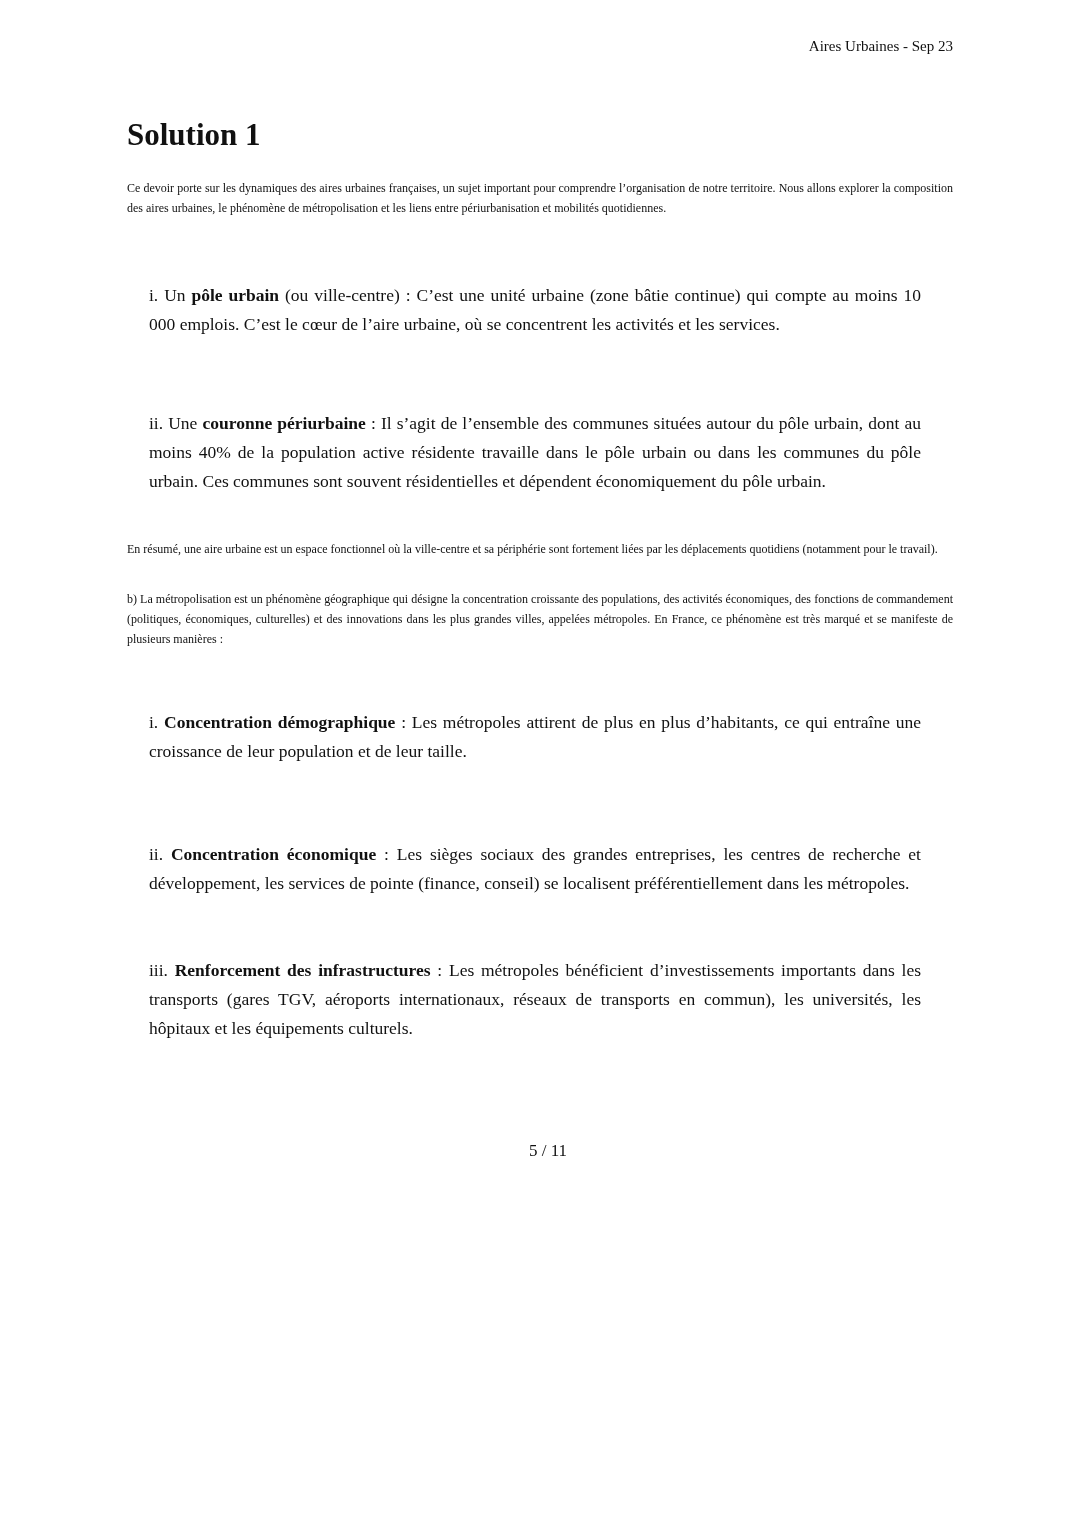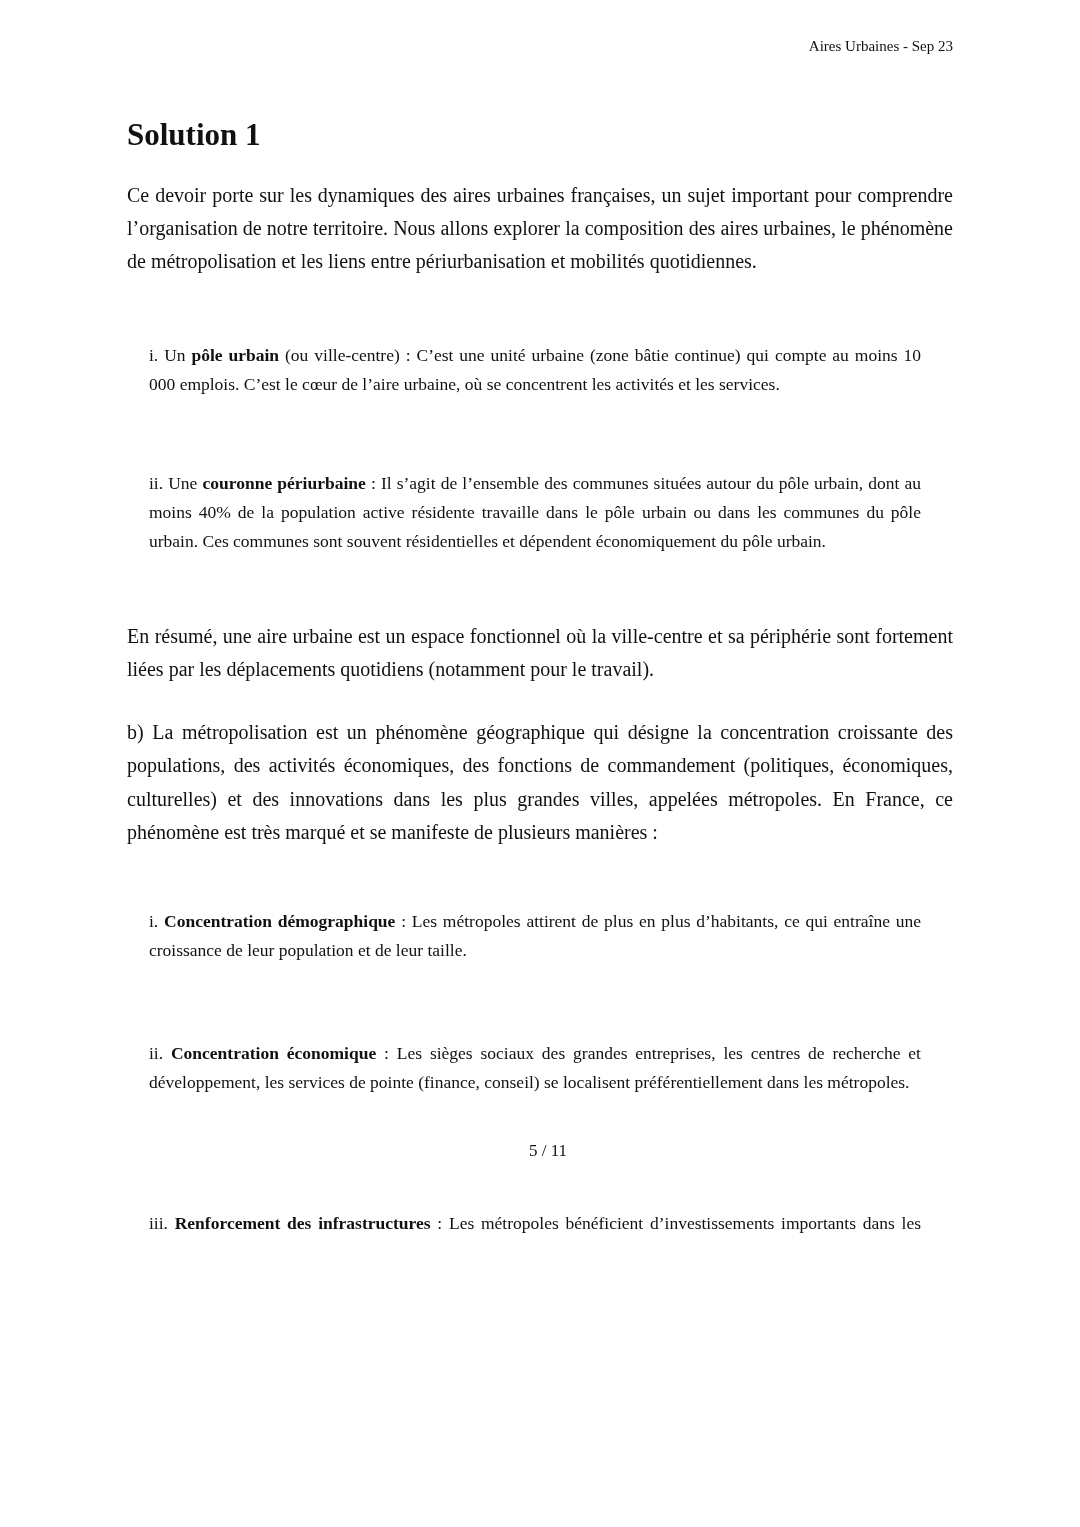--- a/index.html
+++ b/index.html
@@ -21,40 +21,40 @@
     text-align: right;
     font-size: 15px;
     color: #111111;
   }
   .title {
     margin-top: 62px;
     font-size: 31px;
     font-weight: bold;
   }
   .para {
-    font-size: 20px;
+    font-size: 12px;
     line-height: 1.66;
     text-align: justify;
   }
   .intro      { margin-top: 26px; }
   .para-a     { margin-top: 30px; }
-  .para-resume{ margin-top: 64px; }
+  .para-resume{ margin-top: 44px; }
   .para-b     { margin-top: 30px; }
   .item {
     font-size: 17.5px;
     line-height: 1.66;
     text-align: justify;
     margin-left: 22px;
     margin-right: 32px;
   }
   .item-a1 { margin-top: 62px; }
   .item-a2 { margin-top: 70px; }
   .item-b1 { margin-top: 58px; font-family: Liberation Serif, serif; }
   .item-b2 { margin-top: 74px; }
-  .item-b3 { margin-top: 112px; }
+  .item-b3 { margin-top: 58px; }
   .bold { font-weight: bold; }
   .footer {
     position: absolute;
     left: 16px;
     right: 0;
     bottom: 72px;
     text-align: center;
     font-size: 17px;
   }
 </style>

